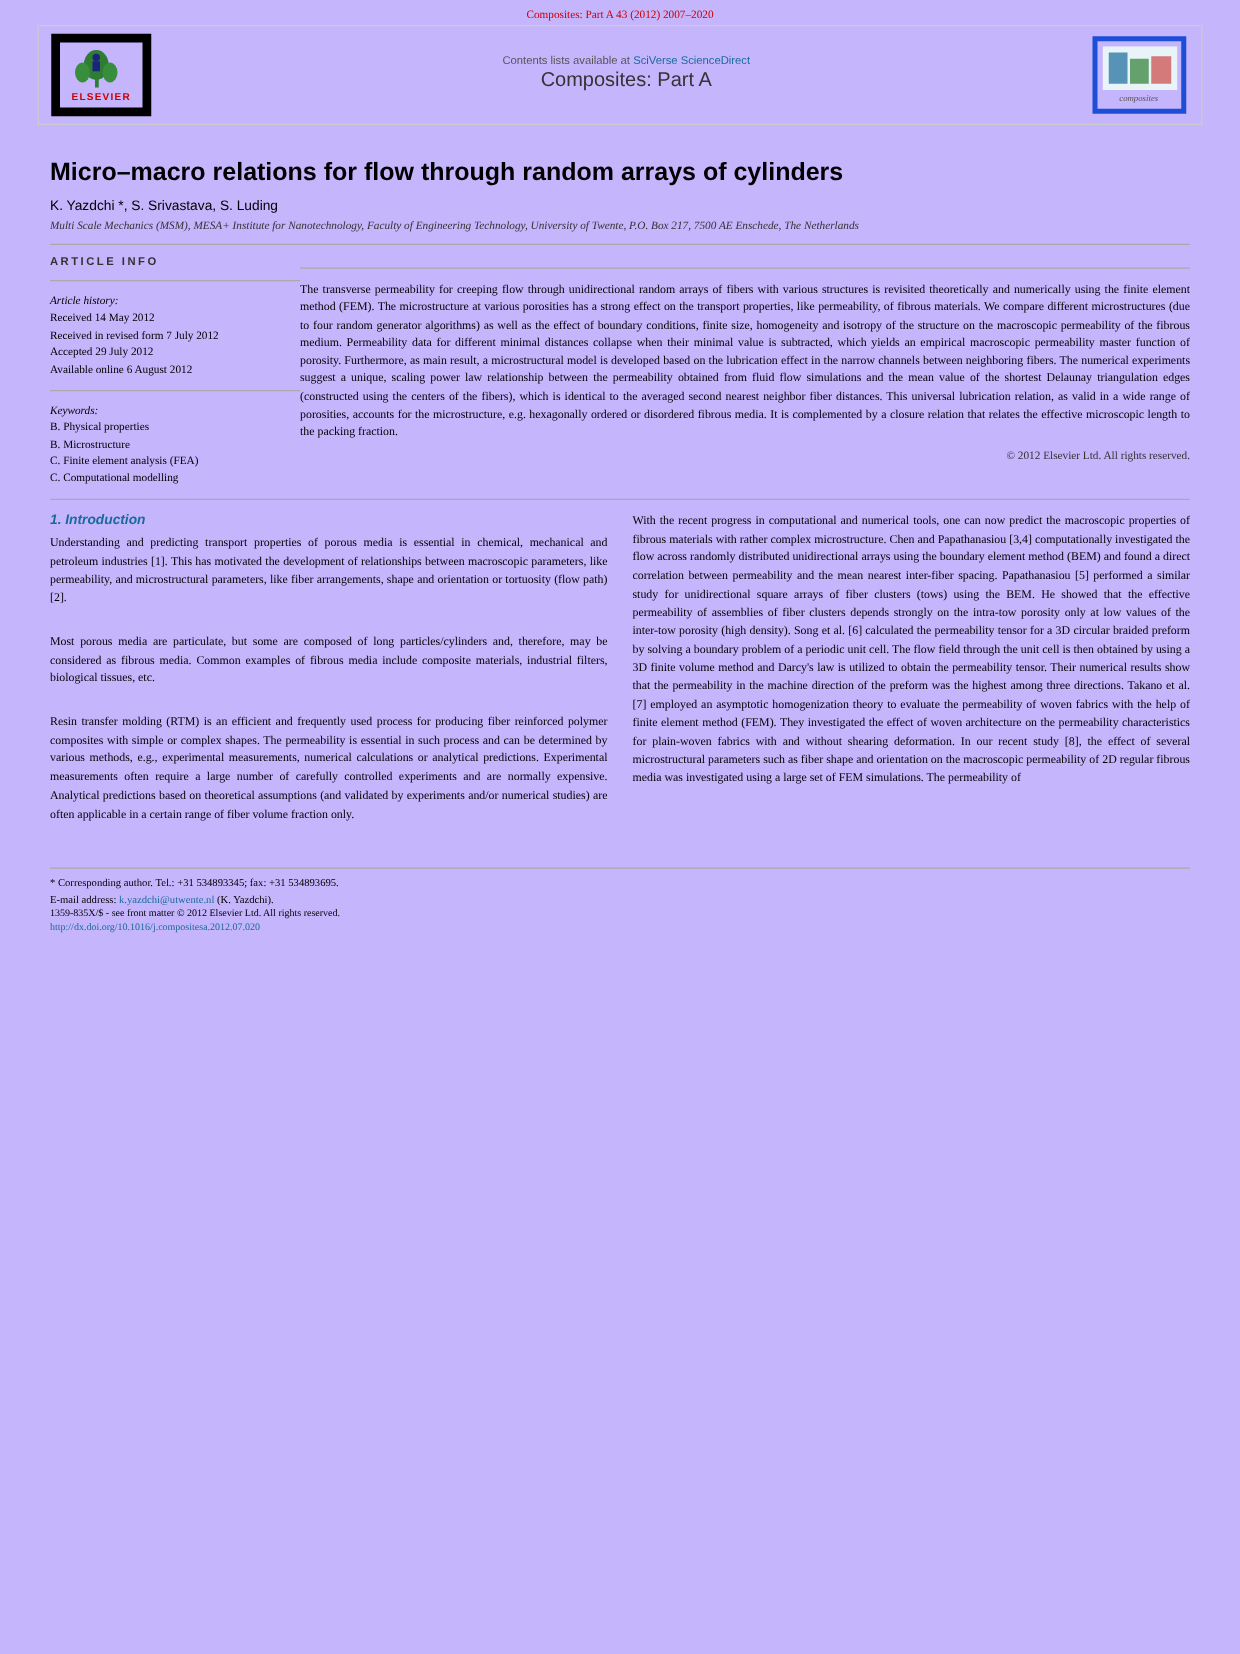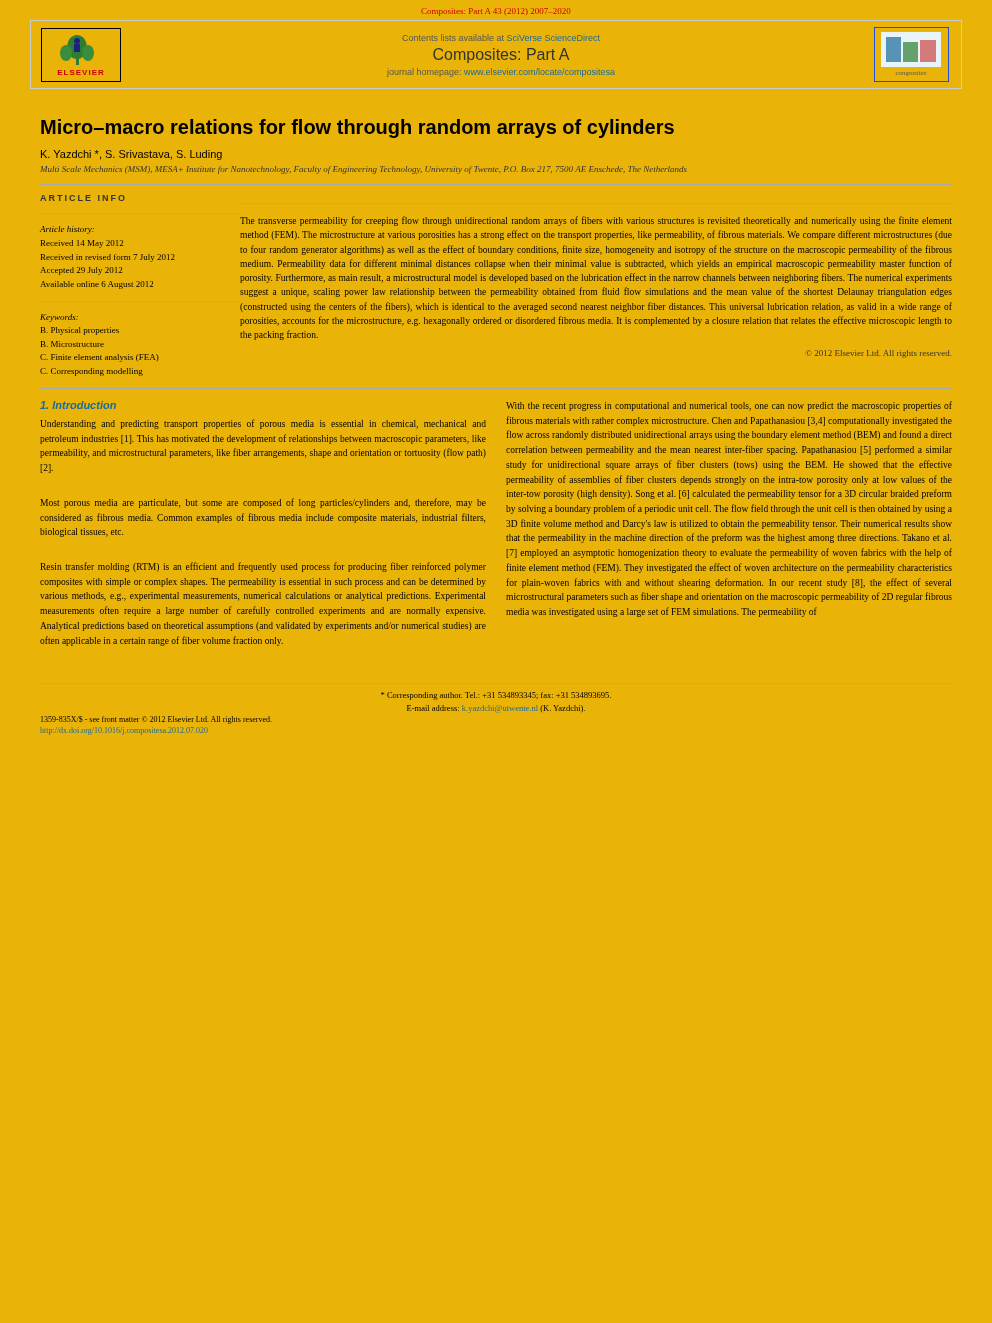--- a/index.html
+++ b/index.html
@@ -8,21 +8,21 @@
       font-family: 'Times New Roman', Times, serif;
       font-size: 10px;
       color: #000;
       width: 992px;
       min-height: 1323px;
     }
 
     .page-wrapper {
       width: 992px;
       min-height: 1323px;
-      background: #eab308;
+      background: #c4b5fd;
       padding: 0;
     }
 
     
     .journal-header {
       width: 100%;
       padding: 6px 0 0 0;
       text-align: center;
     }
 
@@ -39,21 +39,21 @@
       display: flex;
       align-items: center;
       padding: 6px 10px;
     }
 
     .elsevier-logo-area {
       width: 80px;
       display: flex;
       flex-direction: column;
       align-items: center;
-      border: 1px solid #000000;
+      border: 7px solid #000000;
       padding: 4px;
       margin-right: 10px;
     }
 
     .elsevier-logo-text {
       font-size: 8px;
       color: #c00;
       font-family: Arial, sans-serif;
       font-weight: bold;
       letter-spacing: 1px;
@@ -100,21 +100,21 @@
     }
 
     .composites-logo-area {
       width: 80px;
       display: flex;
       flex-direction: column;
       align-items: center;
     }
 
     .composites-logo-box {
-      border: 1px solid #1d4ed8;
+      border: 4px solid #1d4ed8;
       padding: 4px;
       text-align: center;
       width: 75px;
     }
 
     .composites-logo-text {
       font-size: 7px;
       color: #555;
       font-style: italic;
     }
@@ -259,21 +259,20 @@
 
     .footnote-area {
       border-top: 1px solid #aaa;
       padding-top: 5px;
       margin-top: 15px;
     }
 
     .footnote-text {
       font-size: 8.5px;
       line-height: 1.5;
-      text-align: center;
     }
 
     .footnote-link {
       color: #1a6a9a;
     }
 
     .issn-line {
       font-size: 8px;
       margin-bottom: 2px;
     }
@@ -309,24 +308,20 @@
         </svg>
         <span class="elsevier-logo-text">ELSEVIER</span>
       </div>
 
       <div class="header-center">
         <div class="sciverse-line">
           <span>Contents lists available at</span>
           <span class="sciverse-link">SciVerse ScienceDirect</span>
         </div>
         <div class="journal-title-main">Composites: Part A</div>
-        <div class="journal-homepage">
-          <span>journal homepage:</span>
-          <span class="homepage-link">www.elsevier.com/locate/compositesa</span>
-        </div>
       </div>
 
       <div class="composites-logo-area">
         <div class="composites-logo-box">
           <svg class="composites-logo-graphic" viewBox="0 0 60 35">
             <rect x="0" y="0" width="60" height="35" fill="#e8f4f8"></rect>
             <rect x="5" y="5" width="15" height="25" fill="#1a6a9a" opacity="0.7"></rect>
             <rect x="22" y="10" width="15" height="20" fill="#2e7d32" opacity="0.7"></rect>
             <rect x="39" y="8" width="16" height="22" fill="#c62828" opacity="0.6"></rect>
           </svg>
@@ -358,21 +353,21 @@
           <div class="history-item">Available online 6 August 2012</div>
         </div>
 
         <hr class="thin-divider">
 
         <div class="keywords-section">
           <div class="keywords-title">Keywords:</div>
           <div class="keyword-item">B. Physical properties</div>
           <div class="keyword-item">B. Microstructure</div>
           <div class="keyword-item">C. Finite element analysis (FEA)</div>
-          <div class="keyword-item">C. Corresponding modelling</div>
+          <div class="keyword-item">C. Computational modelling</div>
         </div>
       </div>
 
       <div class="abstract-col">
         <hr class="thin-divider">
         <div class="abstract-text">The transverse permeability for creeping flow through unidirectional random arrays of fibers with various structures is revisited theoretically and numerically using the finite element method (FEM). The microstructure at various porosities has a strong effect on the transport properties, like permeability, of fibrous materials. We compare different microstructures (due to four random generator algorithms) as well as the effect of boundary conditions, finite size, homogeneity and isotropy of the structure on the macroscopic permeability of the fibrous medium. Permeability data for different minimal distances collapse when their minimal value is subtracted, which yields an empirical macroscopic permeability master function of porosity. Furthermore, as main result, a microstructural model is developed based on the lubrication effect in the narrow channels between neighboring fibers. The numerical experiments suggest a unique, scaling power law relationship between the permeability obtained from fluid flow simulations and the mean value of the shortest Delaunay triangulation edges (constructed using the centers of the fibers), which is identical to the averaged second nearest neighbor fiber distances. This universal lubrication relation, as valid in a wide range of porosities, accounts for the microstructure, e.g. hexagonally ordered or disordered fibrous media. It is complemented by a closure relation that relates the effective microscopic length to the packing fraction.</div>
         <div class="copyright-line">© 2012 Elsevier Ltd. All rights reserved.</div>
       </div>
 
     </div>

